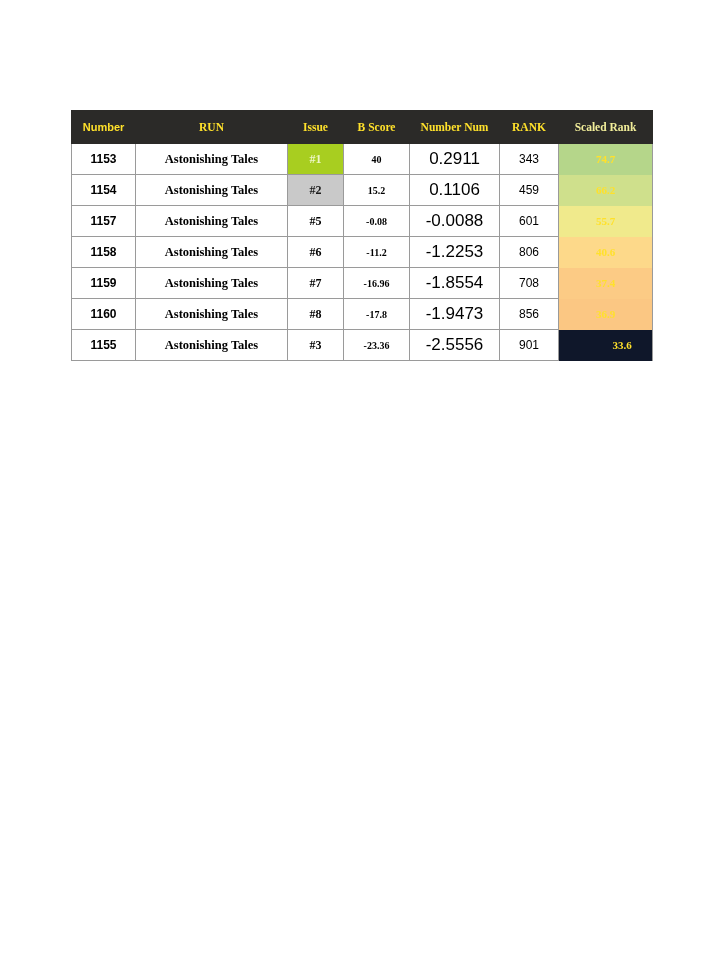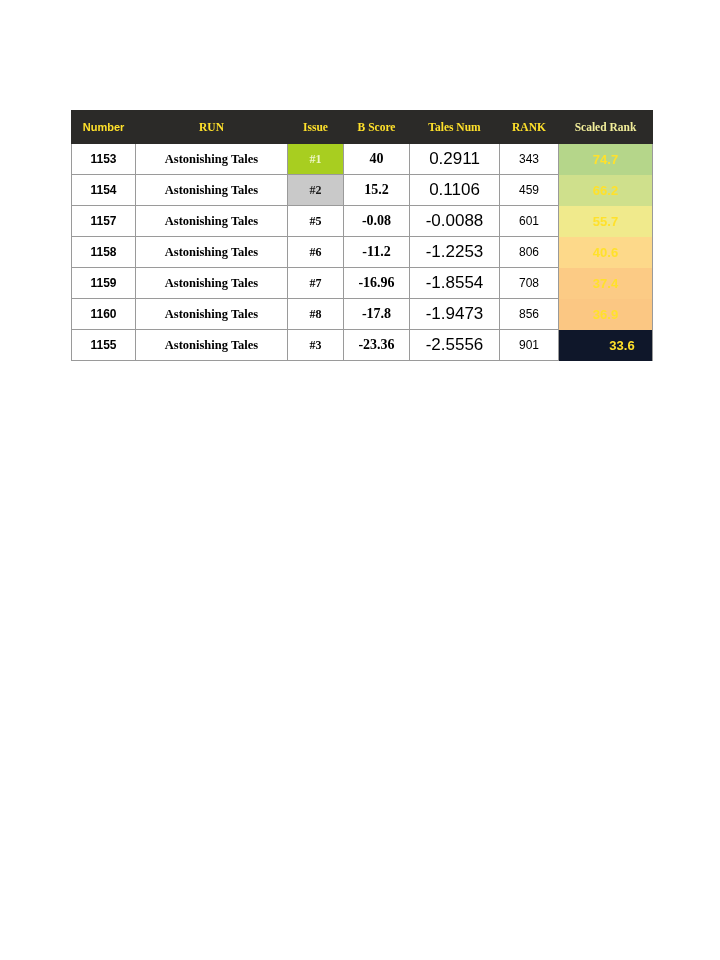--- a/index.html
+++ b/index.html
@@ -75,36 +75,36 @@
   tbody td.run {
     font-weight: bold;
     font-size: 12.5px;
   }
   tbody td.issue {
     font-weight: bold;
     font-size: 12px;
   }
   tbody td.bscore {
     font-weight: bold;
-    font-size: 14px;
+    font-size: 10px;
   }
   tbody td.scalednum {
     font-family: "Liberation Sans", sans-serif;
     font-weight: normal;
     font-size: 17px;
   }
   tbody td.rank {
     font-family: "Liberation Sans", sans-serif;
     font-weight: normal;
     font-size: 12px;
   }
   tbody td.scaledrank {
-    font-family: Liberation Sans, sans-serif;
-    font-weight: bold;
-    font-size: 13px;
+    font-family: Liberation Serif, serif;
+    font-weight: bold;
+    font-size: 11px;
     border-left: 1px solid #9a9a9a;
     border-right: 1px solid #9a9a9a;
     border-top: none;
     border-bottom: none;
   }
 </style>
 </head>
 <body>
 
 <div id="sheet-area">
@@ -117,21 +117,21 @@
       <col class="c-scalednum">
       <col class="c-rank">
       <col class="c-scaledrank">
     </colgroup>
     <thead>
       <tr>
         <th class="h-number">Number</th>
         <th class="h-run">RUN</th>
         <th class="h-issue">Issue</th>
         <th class="h-bscore">B Score</th>
-        <th class="h-scalednum">Tales Num</th>
+        <th class="h-scalednum">Number Num</th>
         <th class="h-rank">RANK</th>
         <th class="h-scaledrank">Scaled Rank</th>
       </tr>
     </thead>
     <tbody id="table-body">
         <tr>
           <td class="num">1153</td>
           <td class="run">Astonishing Tales</td>
           <td class="issue" style="background: rgb(168, 206, 32); color: rgb(238, 246, 200);">#1</td>
           <td class="bscore">40</td>

